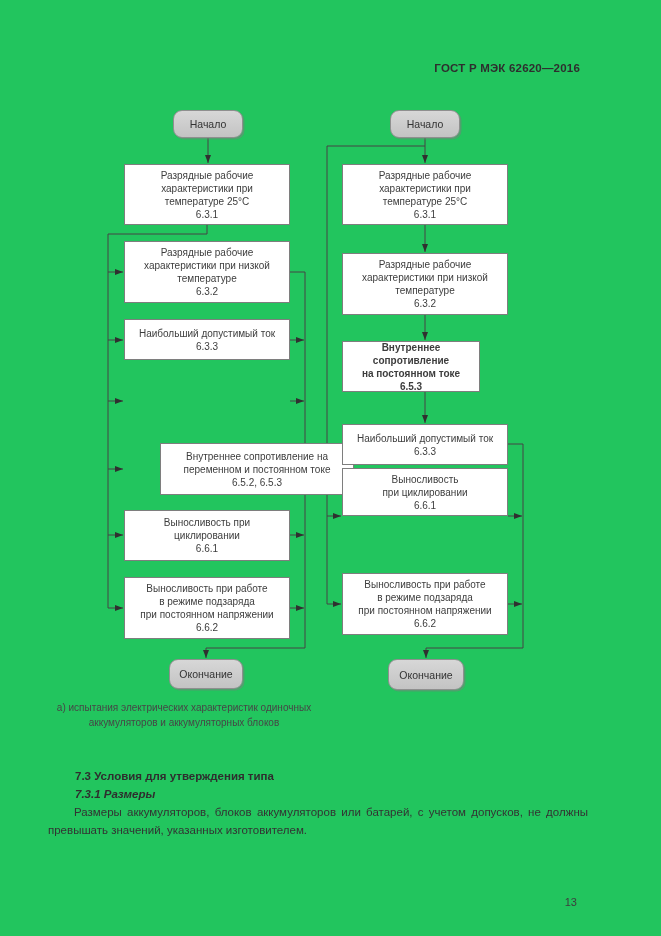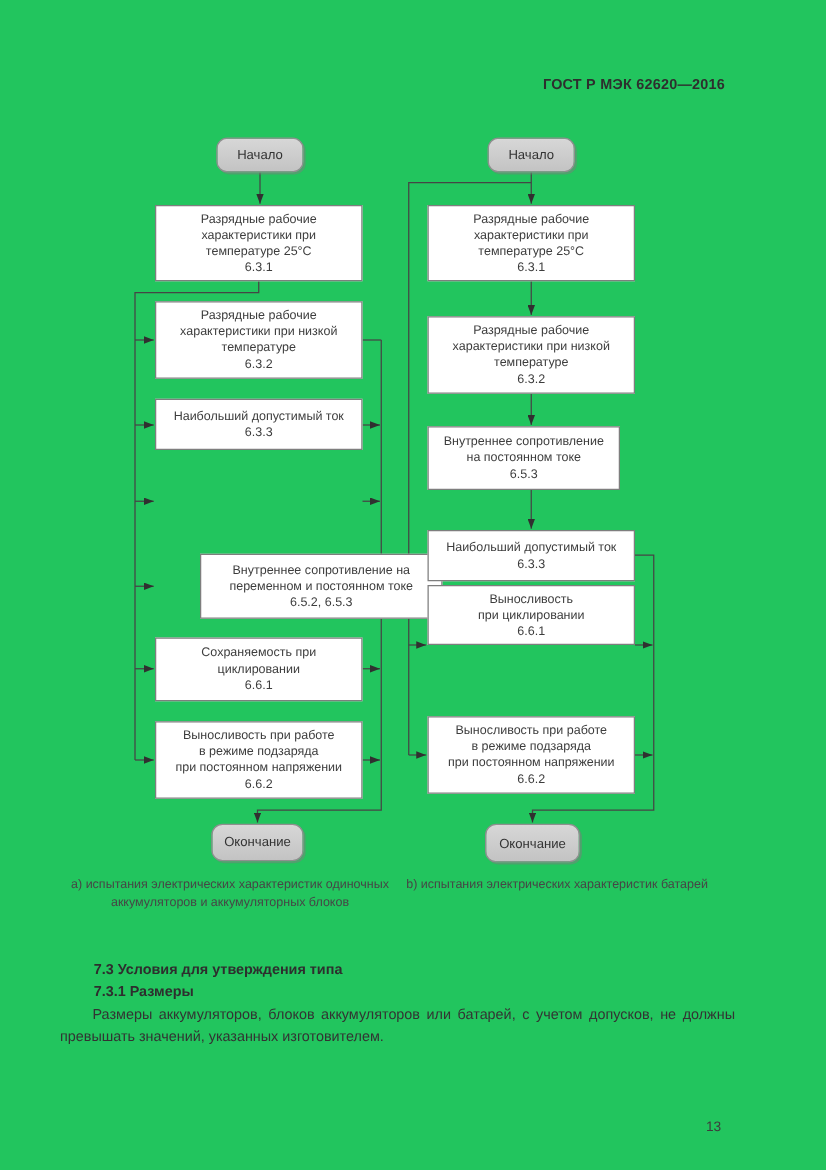--- a/index.html
+++ b/index.html
@@ -28,21 +28,21 @@
     position:absolute;font-size:10px;line-height:15px;white-space:pre-line;color:#464646;
   }
   .caption-a{left:44px;top:700px;width:280px;text-align:center;}
   .caption-b{left:325px;top:700px;width:280px;text-align:left;}
   .fig-caption{
     position:absolute;left:0;top:738px;width:640px;text-align:center;
     font-size:10.5px;color:#464646;
   }
   .sec-heading{position:absolute;left:75px;font-weight:bold;font-size:11.5px;color:#2e2e2e;}
   .sec-heading.h73{top:770px;}
-  .sec-heading.h731{top:788px;}
+  .sec-heading.h731{top:788px;font-style:italic;}
   .body-para{
     position:absolute;left:48px;top:804px;width:540px;
     font-size:11.5px;line-height:17.5px;text-align:justify;text-indent:26px;color:#333333;
   }
   .page-number{
     position:absolute;top:848px;left:0;right:84px;text-align:right;
     font-size:11px;color:#3d3d3d;margin-top:48px;
   }
 </style>
 </head>
@@ -96,55 +96,54 @@
 6.3.1</div>
   <div class="process" style="left:124px;top:241px;width:166px;height:62px;">Разрядные рабочие
 характеристики при низкой
 температуре
 6.3.2</div>
   <div class="process" style="left:124px;top:319px;width:166px;height:41px;">Наибольший допустимый ток
 6.3.3</div>
   <div class="process" style="left:124px;top:443px;width:194px;height:52px;margin-left:36px;">Внутреннее сопротивление на
 переменном и постоянном токе
 6.5.2, 6.5.3</div>
-  <div class="process" style="left:124px;top:510px;width:166px;height:51px;">Сохраняемость при
+  <div class="process" style="left:124px;top:510px;width:166px;height:51px;">Выносливость при
 циклировании
 6.6.1</div>
   <div class="process" style="left:124px;top:577px;width:166px;height:62px;">Выносливость при работе
 в режиме подзаряда
 при постоянном напряжении
 6.6.2</div>
   <div class="terminal" style="left:169px;top:659px;width:74px;height:30px;">Окончание</div>
 
   <div class="terminal" style="left:390px;top:110px;width:70px;height:28px;">Начало</div>
   <div class="process" style="left:342px;top:164px;width:166px;height:61px;">Разрядные рабочие
 характеристики при
 температуре 25°С
 6.3.1</div>
   <div class="process" style="left:342px;top:253px;width:166px;height:62px;">Разрядные рабочие
 характеристики при низкой
 температуре
 6.3.2</div>
-  <div class="process" style="left:342px;top:341px;width:154px;height:51px;">Внутреннее сопротивление
+  <div class="process" style="left:342px;top:341px;width:138px;height:51px;font-weight:bold;">Внутреннее сопротивление
 на постоянном токе
 6.5.3</div>
   <div class="process" style="left:342px;top:424px;width:166px;height:41px;">Наибольший допустимый ток
 6.3.3</div>
   <div class="process" style="left:342px;top:468px;width:166px;height:48px;">Выносливость
 при циклировании
 6.6.1</div>
   <div class="process" style="left:342px;top:573px;width:166px;height:62px;">Выносливость при работе
 в режиме подзаряда
 при постоянном напряжении
 6.6.2</div>
   <div class="terminal" style="left:388px;top:659px;width:76px;height:31px;">Окончание</div>
 
   <div class="caption caption-a">a) испытания электрических характеристик одиночных
 аккумуляторов и аккумуляторных блоков</div>
-  <div class="caption caption-b">b) испытания электрических характеристик батарей</div>
 
   <div class="sec-heading h73">7.3  Условия для утверждения типа</div>
   <div class="sec-heading h731">7.3.1  Размеры</div>
   <div class="body-para">Размеры аккумуляторов, блоков аккумуляторов или батарей, с учетом допусков, не должны превышать значений, указанных изготовителем.</div>
 
   <div class="page-number">13</div>
 
 </div>
 
 </body></html>

